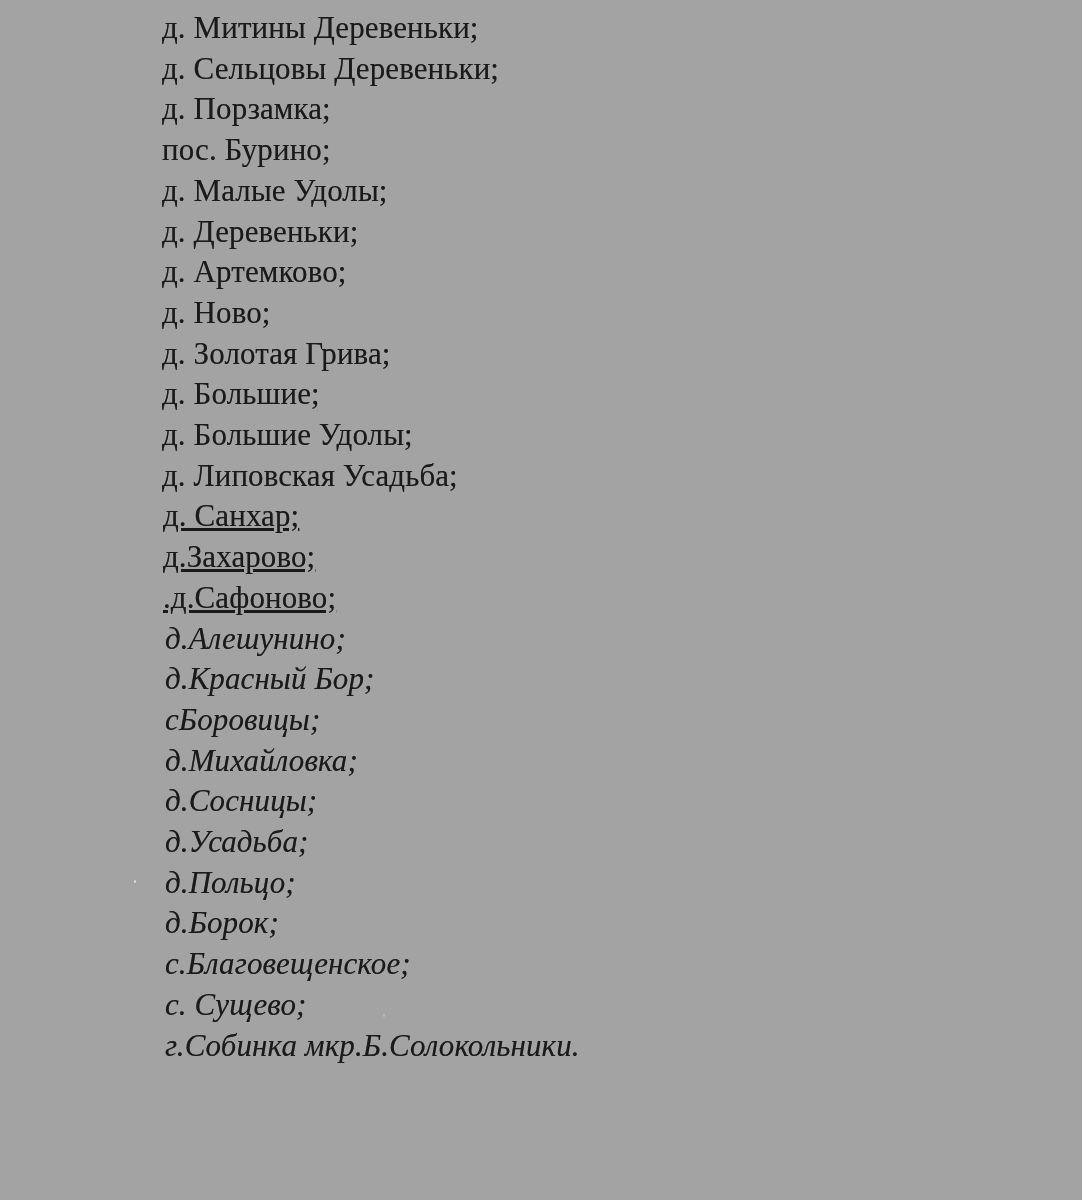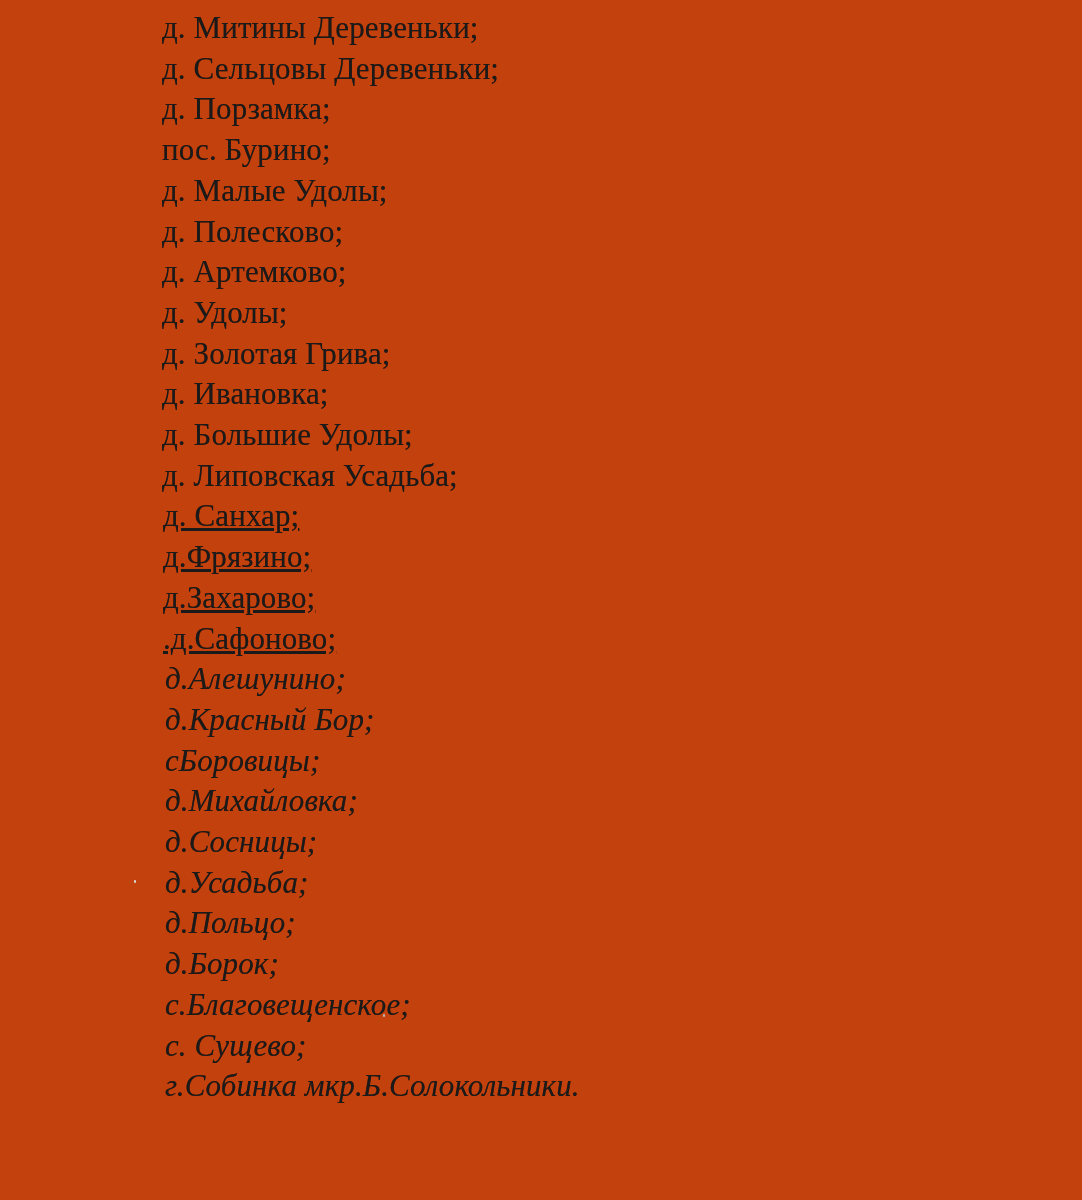--- a/index.html
+++ b/index.html
@@ -12,21 +12,21 @@
       height: 1200px;
       position: relative;
       overflow: hidden;
     }
     .page {
       position: absolute;
       left: 0;
       top: 0;
       width: 1082px;
       height: 1200px;
-      background: #c2410c;
+      background: #a3a3a3;
     }
     .list {
       position: absolute;
       left: 162px;
       top: 8px;
       margin: 0;
       padding: 0;
       list-style: none;
       font-family: "Liberation Serif", "DejaVu Serif", serif;
       font-size: 31px;
@@ -53,29 +53,28 @@
 </head>
 <body>
 
 <div class="page">
   <ul class="list">
     <li>д. Митины Деревеньки;</li>
     <li>д. Сельцовы Деревеньки;</li>
     <li>д. Порзамка;</li>
     <li>пос. Бурино;</li>
     <li>д. Малые Удолы;</li>
-    <li>д. Полесково;</li>
+    <li>д. Деревеньки;</li>
     <li>д. Артемково;</li>
-    <li>д. Удолы;</li>
+    <li>д. Ново;</li>
     <li>д. Золотая Грива;</li>
-    <li>д. Ивановка;</li>
+    <li>д. Большие;</li>
     <li>д. Большие Удолы;</li>
     <li>д. Липовская Усадьба;</li>
     <li class="indent1">д. Санхар;</li>
-    <li class="indent1">д.Фрязино;</li>
     <li class="indent1">д.Захарово;</li>
     <li class="indent1">.д.Сафоново;</li>
     <li class="indent2">д.Алешунино;</li>
     <li class="indent2">д.Красный Бор;</li>
     <li class="indent2">сБоровицы;</li>
     <li class="indent2">д.Михайловка;</li>
     <li class="indent2">д.Сосницы;</li>
     <li class="indent2">д.Усадьба;</li>
     <li class="indent2">д.Польцо;</li>
     <li class="indent2">д.Борок;</li>

